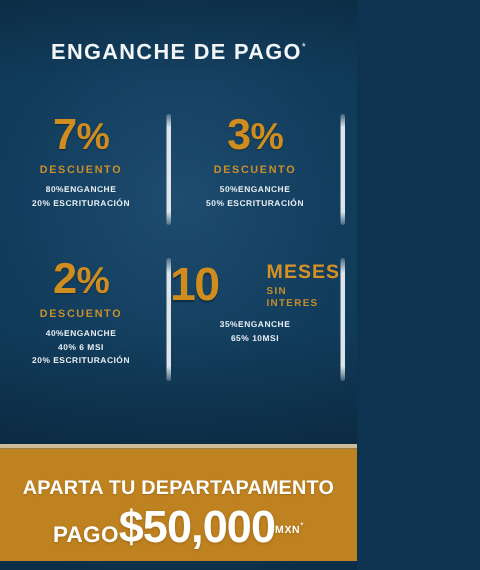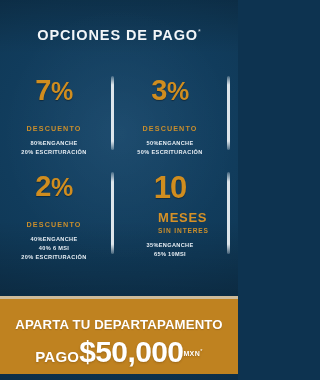--- a/index.html
+++ b/index.html
@@ -107,21 +107,21 @@
     color: #d08d1f;
     font-weight: 700;
     font-size: 29px;
     line-height: 1.0;
     letter-spacing: -0.5px;
     text-shadow: 0 1px 1px rgba(0,0,0,0.35);
   }
   .figure .pct { font-size: 25px; }
 
   .discount-label {
-    margin-top: 19px;
+    margin-top: 3px;
     color: #c98e2c;
     font-size: 7.2px;
     font-weight: 700;
     letter-spacing: 1.1px;
   }
 
   .terms {
     margin-top: 6px;
     color: #e7eef4;
     font-size: 5.6px;
@@ -130,21 +130,20 @@
     line-height: 1.62;
   }
   .terms div { white-space: nowrap; }
 
   
   .months-row {
     display: flex;
     align-items: center;
     justify-content: center;
     gap: 5px;
-    flex-direction: column;
   }
   .months-num {
     color: #d08d1f;
     font-weight: 700;
     font-size: 31px;
     line-height: 1.0;
     letter-spacing: -1px;
     text-shadow: 0 1px 1px rgba(0,0,0,0.35);
   }
   .months-words { text-align: left; margin-left: 27px; }
@@ -223,21 +222,21 @@
   }
 </style>
 </head>
 <body>
 
 <div class="poster">
 
   <div class="vignette"></div>
 
   <div class="header">
-    <span class="header-title"><span>OPCIONES DE PAGO</span><span class="mark">*</span></span>
+    <span class="header-title"><span>ENGANCHE DE PAGO</span><span class="mark">*</span></span>
   </div>
 
   <div class="grid">
 
     <div class="card card-r1c1">
       <div class="card-inner">
         <div class="figure"><span>7</span><span class="pct">%</span></div>
         <div class="discount-label">DESCUENTO</div>
         <div class="terms">
           <div>80%ENGANCHE</div>

